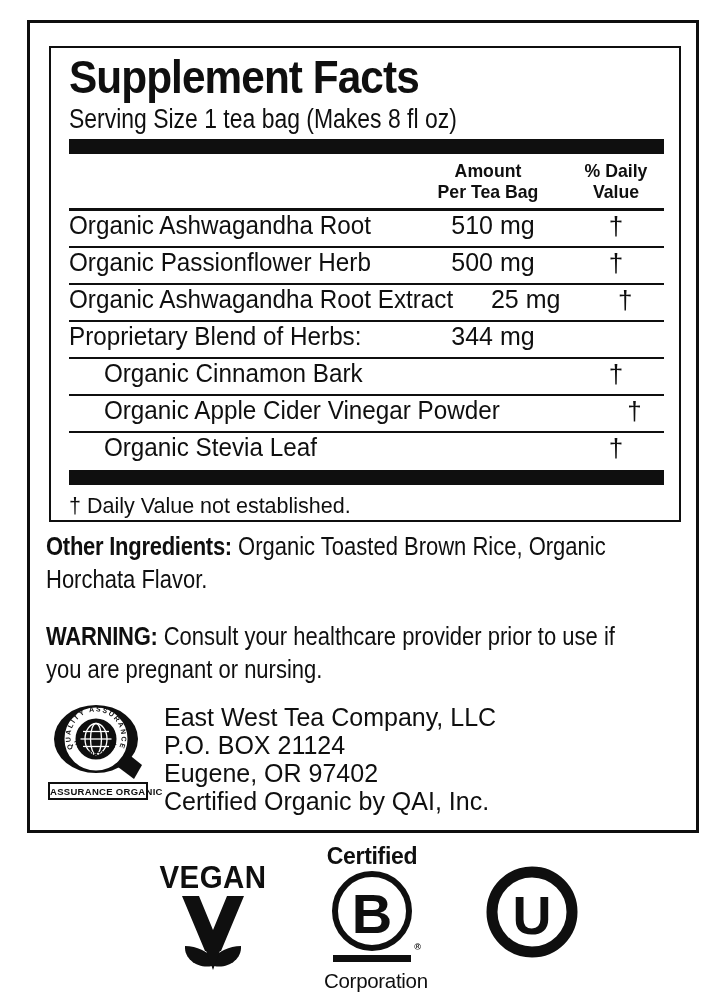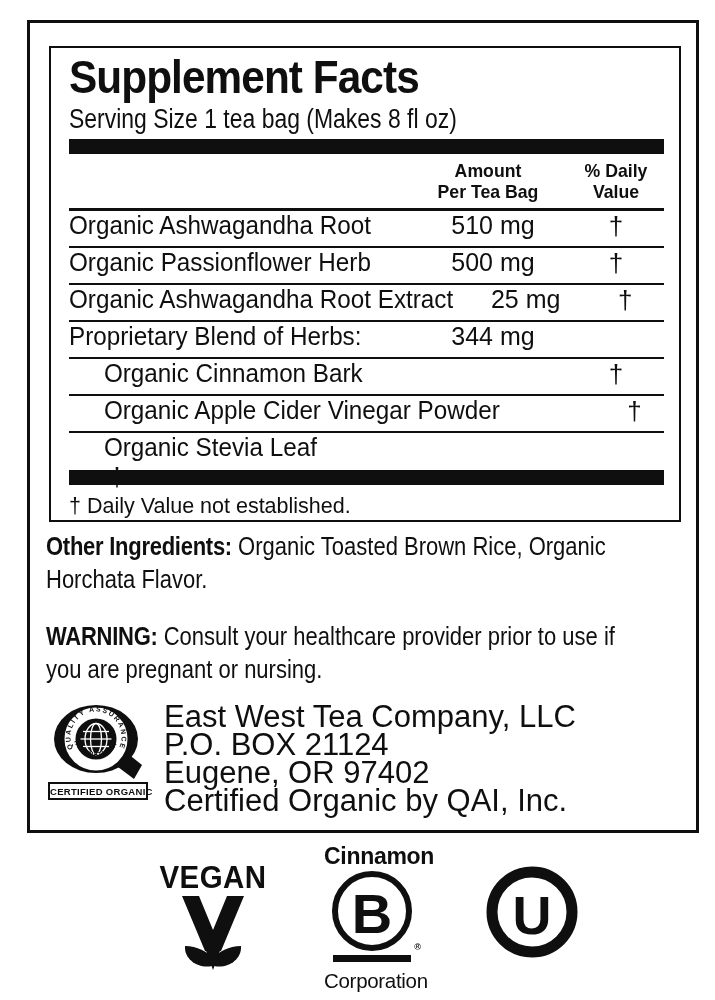--- a/index.html
+++ b/index.html
@@ -56,21 +56,21 @@
   }
   .col-amount { width: 160px; }
   .col-dv { width: 96px; }
   .rule { height: 3px; background: #0f0f0f; }
   .sf-row {
     display: flex; 
     height: 37px;
     border-bottom: 2px solid #0f0f0f;
     font-size: 25px;
   }
-  .sf-row.last { border-bottom: none; flex-direction: column; }
+  .sf-row.last { border-bottom: none; }
   .sf-row .name { flex: 1; white-space: nowrap; transform: scaleX(0.97); transform-origin: left center; }
   .sf-row.indent .name { padding-left: 36px; }
   .sf-row .amount { width: 150px; text-align: center; white-space: nowrap; }
   .sf-row .dv { width: 96px; text-align: center; font-size: 26px; }
   .sf-footnote {
     font-size: 21.5px;
     margin-top: 9px;
     white-space: nowrap;
   }
   
@@ -97,21 +97,21 @@
   .qai-caption-box {
     margin-top: 3px;
     border: 2px solid #0f0f0f;
     font-size: 9.5px;
     font-weight: bold;
     letter-spacing: 0.3px;
     padding: 2px 0 1px 0;
     white-space: nowrap;
   }
   .company-text {
-    font-size: 31px;
+    font-size: 25px;
     line-height: 28px;
     padding-top: 2px;
     white-space: nowrap;
   }
   
   .badge { position: absolute; text-align: center; }
   .vegan-badge { left: 152px; top: 860px; width: 122px; }
   .vegan-label { font-size: 31px; font-weight: 800; letter-spacing: 0.5px; transform: scaleX(0.95); }
   .bcorp-badge { left: 324px; top: 843px; width: 96px; }
   .bcorp-top { font-size: 23px; font-weight: bold; letter-spacing: -0.3px; }
@@ -205,21 +205,21 @@
               <line x1="28.5" y1="38" x2="59.5" y2="38"></line>
               <line x1="31" y1="30.5" x2="57" y2="30.5"></line>
               <line x1="31" y1="45.5" x2="57" y2="45.5"></line>
             </g>
           </g>
           <path id="qaiArcTop" d="M21.5 48 A25.5 25.5 0 1 1 66.5 48" fill="none"></path>
           <path id="qaiArcBot" d="M23 42.5 A23.5 23.5 0 0 0 65 42.5" fill="none"></path>
           <text font-size="7" font-weight="bold" fill="#0f0f0f" letter-spacing="1.6"><textPath href="#qaiArcTop" startOffset="50%" text-anchor="middle">QUALITY ASSURANCE</textPath></text>
           <text font-size="6.3" font-weight="bold" fill="#0f0f0f" letter-spacing="0.8"><textPath href="#qaiArcBot" startOffset="50%" text-anchor="middle">INTERNATIONAL</textPath></text>
         </svg>
-        <div class="qai-caption-box">CERTIFIED ORGANIC</div>
+        <div class="qai-caption-box">ASSURANCE ORGANIC</div>
       </div>
       <div class="company-text">
         <div>East West Tea Company, LLC</div>
         <div>P.O. BOX 21124</div>
         <div>Eugene, OR 97402</div>
         <div>Certified Organic by QAI, Inc.</div>
       </div>
     </div>
 
   </div>
@@ -228,21 +228,21 @@
     <div class="vegan-label">VEGAN</div>
     <svg class="centered-svg" width="64" height="74" viewBox="0 0 64 74">
       <path d="M1 0 H18 L32 34 L46 0 H63 L40 55 H24 Z" fill="#0f0f0f"></path>
       <path d="M31 70 C18 73 3 64 4 50 C16 50 27 56 31 62 Z" fill="#0f0f0f"></path>
       <path d="M33 70 C46 73 61 64 60 50 C48 50 37 56 33 62 Z" fill="#0f0f0f"></path>
       <path d="M24 52 L32 74 L40 52 Z" fill="#0f0f0f"></path>
     </svg>
   </div>
 
   <div class="badge bcorp-badge">
-    <div class="bcorp-top">Cinnamon</div>
+    <div class="bcorp-top">Certified</div>
     <svg class="centered-svg" width="82" height="82" viewBox="0 0 82 82">
       <circle cx="41" cy="41" r="37" fill="none" stroke="#0f0f0f" stroke-width="6"></circle>
       <text x="41" y="43" font-size="56" font-weight="bold" fill="#0f0f0f" text-anchor="middle" dominant-baseline="central" font-family="Liberation Sans, sans-serif">B</text>
     </svg>
     <div class="bcorp-underline">
       <span class="bcorp-reg">®</span>
     </div>
     <div class="bcorp-bottom">Corporation</div>
   </div>
 

